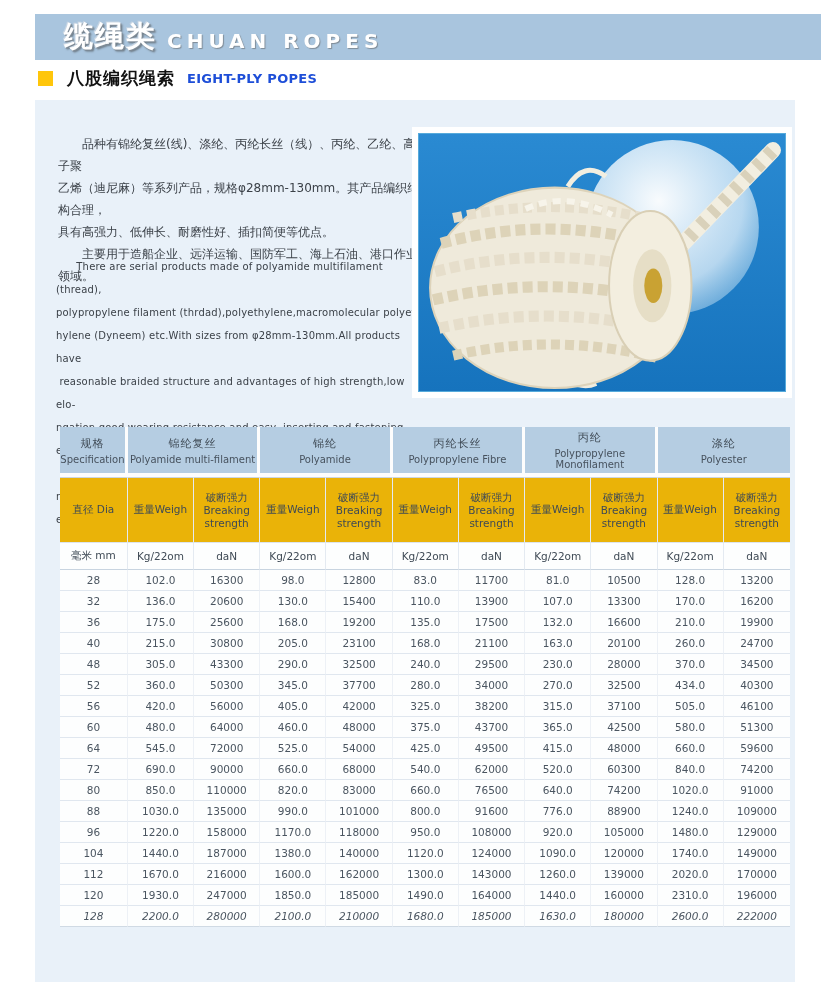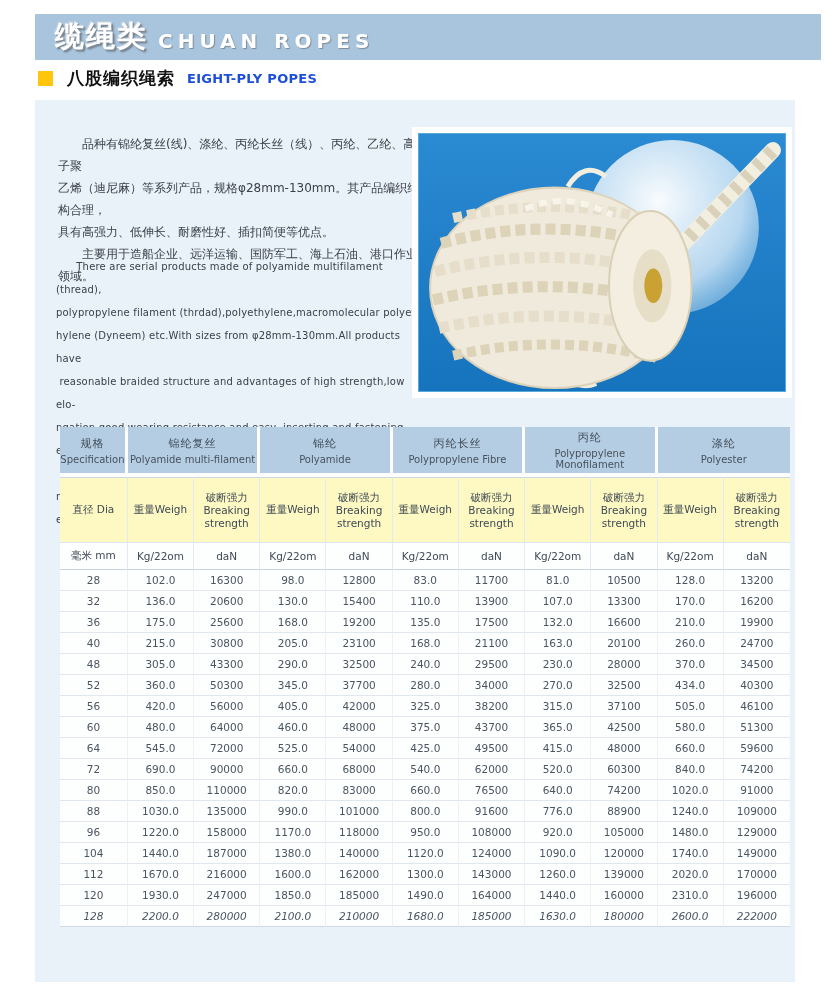--- a/index.html
+++ b/index.html
@@ -1,21 +1,21 @@
 <!DOCTYPE html>
 <html><head>
 <meta charset="utf-8">
 <style>
   html,body{margin:0;padding:0;background:#ffffff;}
   .page{position:relative;width:830px;height:1000px;background:#fff;
         font-family:"DejaVu Sans","Liberation Sans",sans-serif;overflow:hidden;}
 
   
   .band{position:absolute;left:35px;top:14px;width:786px;height:46px;
-        background:#a9c5de;display:flex;align-items:center;padding-left:20px;box-sizing:border-box;}
+        background:#a9c5de;display:flex;align-items:center;padding-left:29px;box-sizing:border-box;}
   .title-zh{font-size:29px;font-weight:bold;color:#ffffff;letter-spacing:2px;
             text-shadow:1px 1px 0 #7f8b96,-1px -1px 0 #c6d4e2,2px 2px 2px #6b7883;}
   .title-en{font-size:20px;font-weight:bold;color:#ffffff;letter-spacing:5px;margin-left:10px;margin-top:8px;
             text-shadow:1px 1px 1px #7f8b96;}
 
   
   .section{position:absolute;left:38px;top:69px;height:18px;display:flex;align-items:center;}
   .bullet{width:15px;height:15px;background:#ffc60b;margin-right:14px;}
   .section-zh{font-size:17px;font-weight:bold;color:#111;letter-spacing:1px;}
   .section-en{font-size:13px;font-weight:bold;color:#1d4ed8;margin-left:12px;letter-spacing:0.3px;}
@@ -36,21 +36,21 @@
   
   .spec-table{position:absolute;left:25px;top:327px;width:730px;border-collapse:separate;border-spacing:0;
               table-layout:fixed;background:#fdfefe;}
   .spec-table col.c0{width:66px;}
   .spec-table col{width:64.4px;}
   .spec-table th,.spec-table td{font-weight:normal;text-align:center;vertical-align:middle;padding:0;}
   th.g{background:#b5cde2;height:46px;border-right:3px solid #fdfdfd;border-bottom:4px solid #fdfdfd;}
   th.g:last-child{border-right:none;}
   .gzh{font-size:11px;color:#3f4a55;letter-spacing:1px;}
   .gen{font-size:10px;color:#47525e;margin-top:3px;}
-  th.sub{height:64px;font-size:10.5px;color:#3f4a55;background:#fef9c3;
+  th.sub{height:64px;font-size:10.5px;color:#3f4a55;background:#eab308;
          border-right:1px solid #e4eaf1;border-top:1px solid #ccd6e2;border-bottom:1px solid #dde4ed;}
   th.sub:last-child{border-right:none;}
   th.sub.pre{white-space:pre-line;line-height:13px;}
   th.unit{height:26px;font-size:10.5px;color:#3f4a55;background:#fdfefe;
           border-right:1px solid #e4eaf1;border-bottom:1px solid #c8d4e0;}
   th.unit:last-child{border-right:none;}
   .spec-table td{height:20px;font-size:10.5px;color:#4a5560;background:#fdfefe;
                  border-right:1px solid #edf1f6;border-bottom:1px solid #e0e7ef;}
   .spec-table td:last-child{border-right:none;}
   .spec-table tbody tr:last-child td{border-bottom:1px solid #d0dae4;font-style:italic;}

